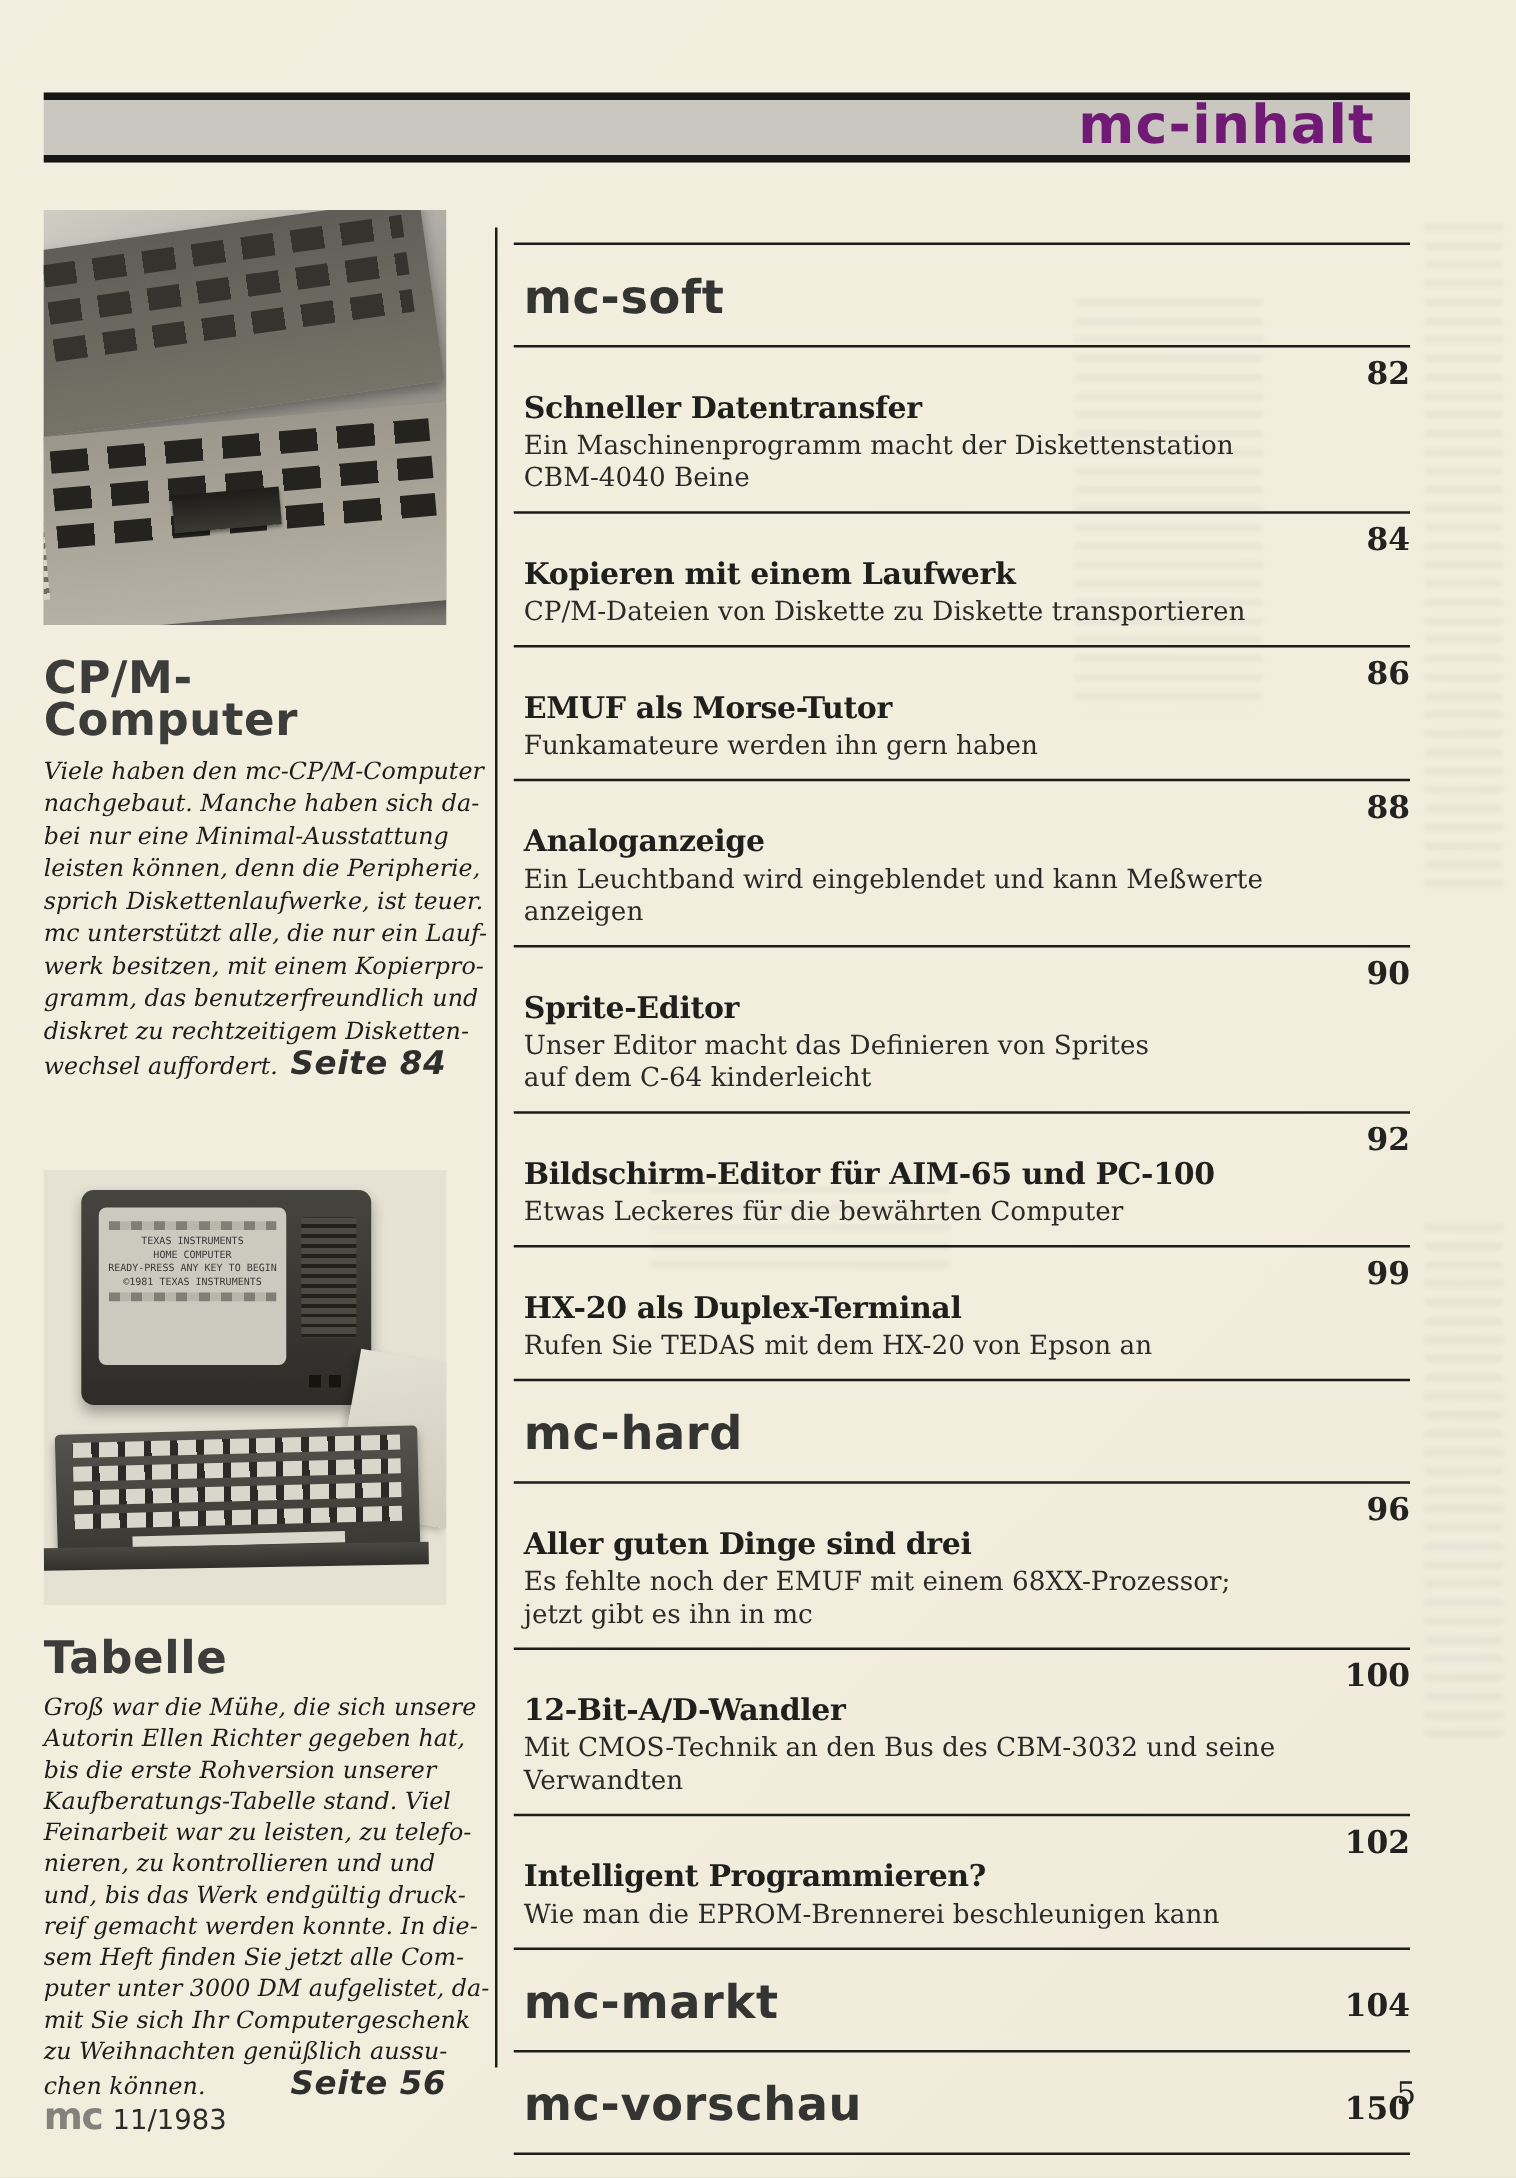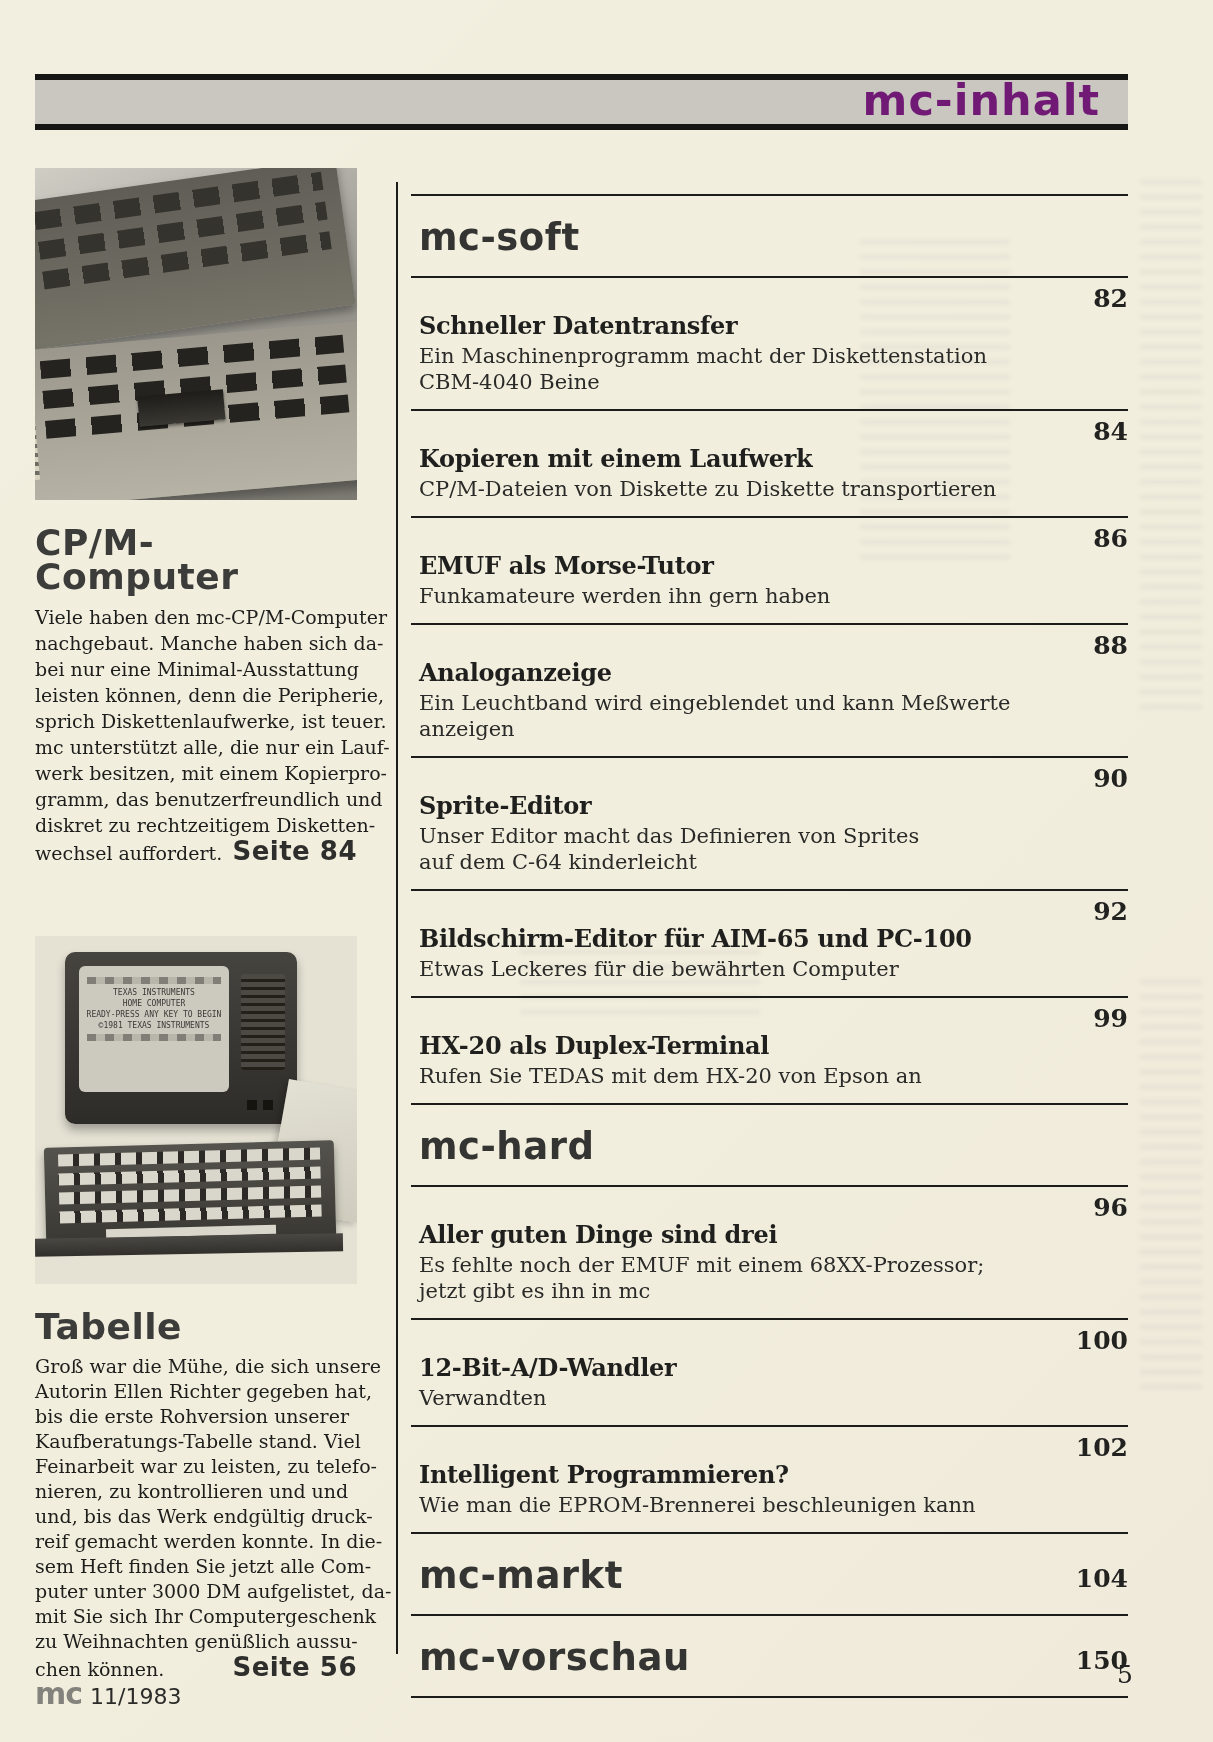--- a/index.html
+++ b/index.html
@@ -29,21 +29,21 @@
     padding-right:28px;margin-top:-4px;
   }
 
   
   .left-col{position:absolute;left:35px;top:168px;width:322px;}
   .feature-heading{
     font-family:"DejaVu Sans", sans-serif;
     font-weight:800;font-size:36px;line-height:34px;
     letter-spacing:.5px;color:#3c3c3a;margin:26px 0 0 0;
   }
-  .feature-body{margin-top:10px;font-size:19px;color:#26262 4;}
+  .feature-body{margin-top:10px;font-size:19px;color:#26262 4;font-style:italic;}
   .feature-body .body-lines div{line-height:26px;white-space:nowrap;}
   .feature-body .last-line{
     display:flex;justify-content:space-between;align-items:baseline;line-height:26px;
   }
   .page-ref{
     font-family:"DejaVu Sans", sans-serif;
     font-weight:800;font-size:26px;letter-spacing:.5px;color:#2e2e2c;
   }
   .t-body .body-lines div{line-height:25px;}
 
@@ -351,20 +351,21 @@
       <div class="subtitle">
           <div>Es fehlte noch der EMUF mit einem 68XX-Prozessor;</div>
           <div>jetzt gibt es ihn in mc</div>
         </div>
     </div>
 
     <div class="entry">
       <span class="num">100</span>
       <div class="title">12-Bit-A/D-Wandler</div>
       <div class="subtitle">
+          <div>Mit CMOS-Technik an den Bus des CBM-3032 und seine</div>
           <div>Verwandten</div>
         </div>
     </div>
 
     <div class="entry">
       <span class="num">102</span>
       <div class="title">Intelligent Programmieren?</div>
       <div class="subtitle">
           <div>Wie man die EPROM-Brennerei beschleunigen kann</div>
         </div>

